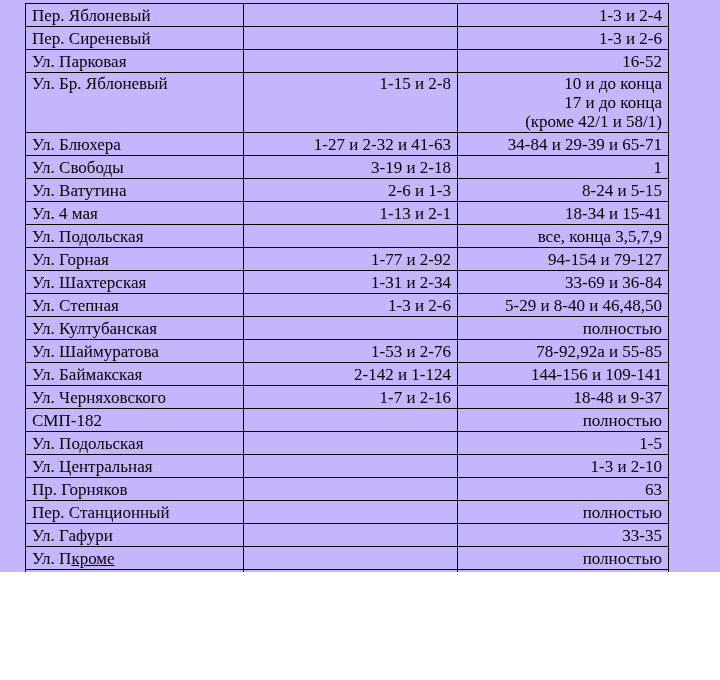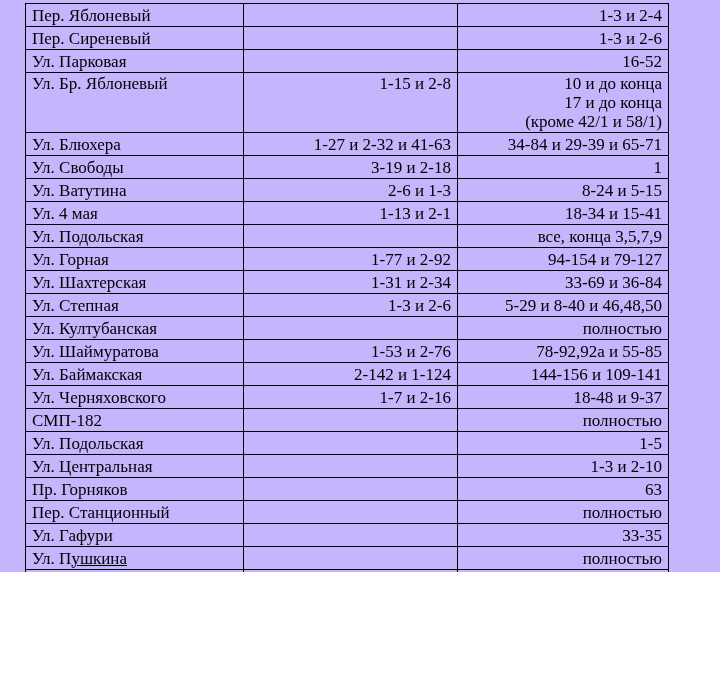--- a/index.html
+++ b/index.html
@@ -162,21 +162,21 @@
           <td class="c1">Пер. Станционный</td>
           <td class="c2"></td>
           <td class="c3">полностью</td>
         </tr>
         <tr>
           <td class="c1">Ул. Гафури</td>
           <td class="c2"></td>
           <td class="c3">33-35</td>
         </tr>
         <tr>
-          <td class="c1">Ул. П<span class="part-underline">ушкина</span></td>
+          <td class="c1">Ул. П<span class="part-underline">кроме</span></td>
           <td class="c2"></td>
           <td class="c3">полностью</td>
         </tr>
         <tr>
           <td class="c1">Ул. Лазо</td>
           <td class="c2"></td>
           <td class="c3">полностью</td>
         </tr>
       </tbody>
   </table>

